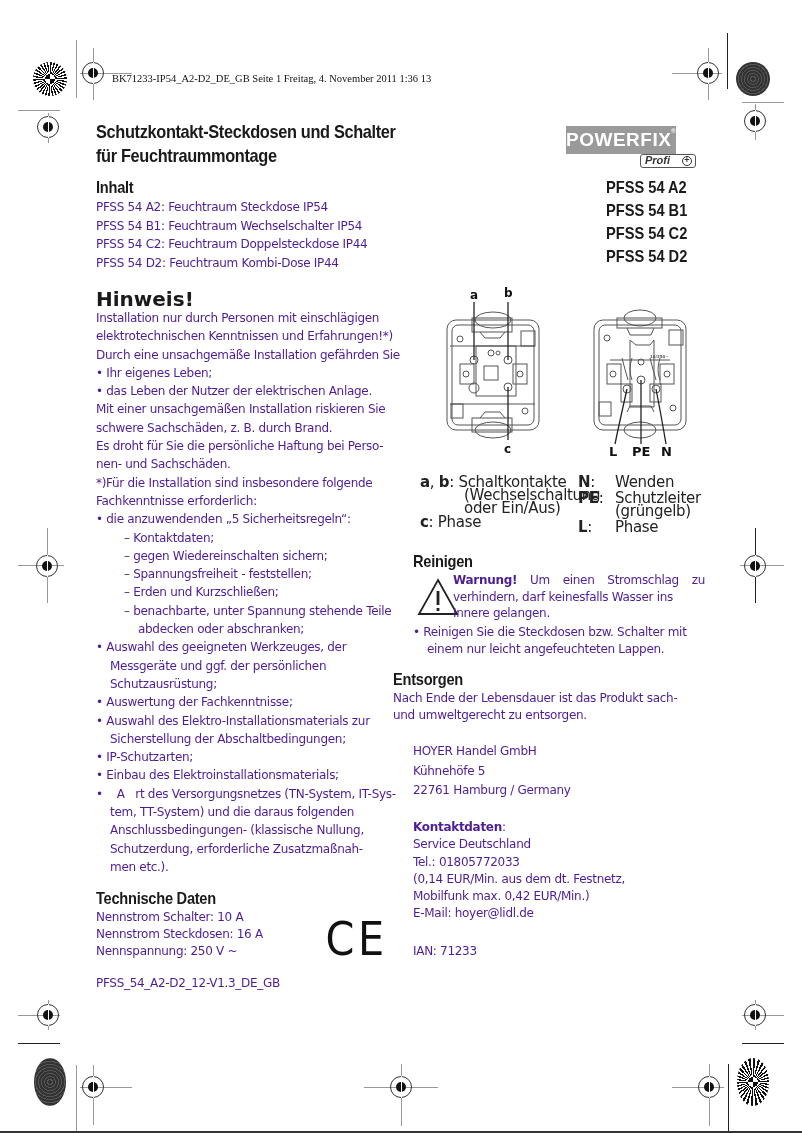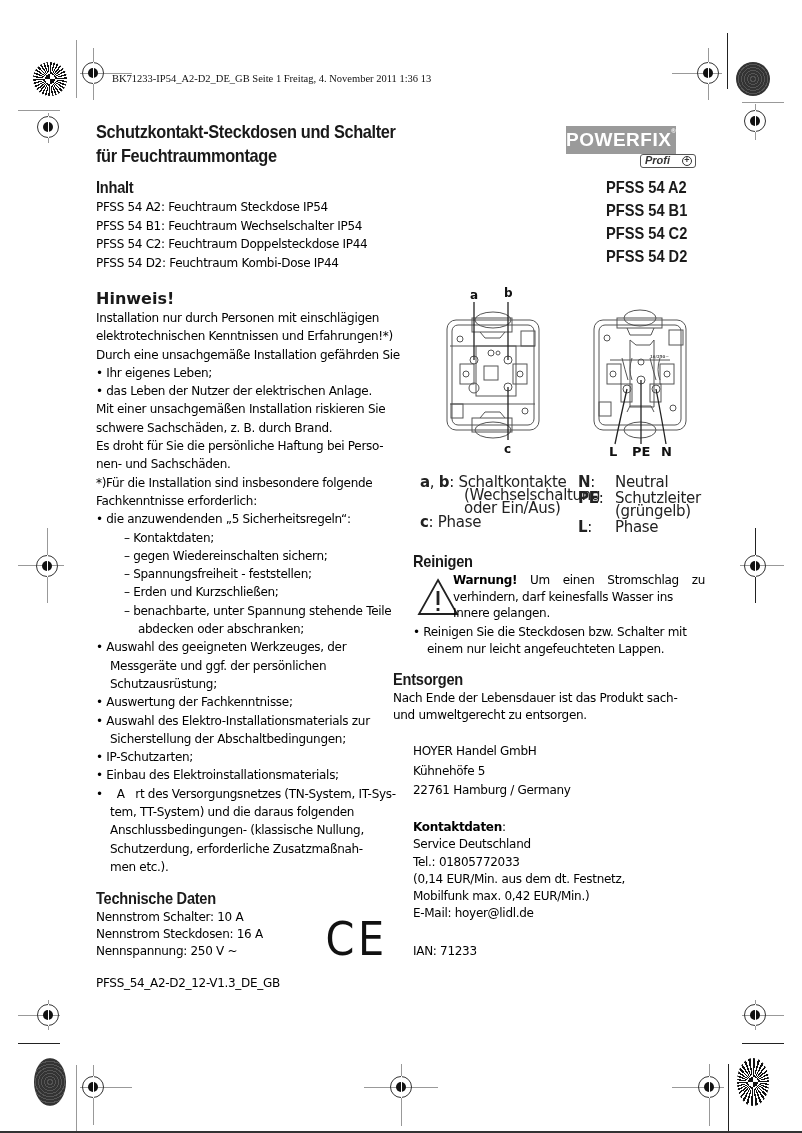--- a/index.html
+++ b/index.html
@@ -16,22 +16,22 @@
   .vline { position: absolute; width: 1px; background: #999; }
   .vline.dark, .hline.dark { background: #222; }
   .star { position: absolute; width: 34px; height: 34px; border-radius: 50%;
           background: repeating-conic-gradient(#111 0deg 6deg, #fff 6deg 12deg); }
   .star.dark { background: repeating-radial-gradient(circle, #333 0 2px, #555 2px 3px); }
 
   .header-line { position: absolute; left: 112px; top: 73px; font-family: "Liberation Serif", serif; font-size: 10.5px; color: #111; white-space: nowrap; }
 
   .title { position: absolute; left: 96px; top: 120px; font-family: "Liberation Sans", sans-serif; font-weight: 700; font-size: 19px; line-height: 24px; letter-spacing: -0.4px; transform: scaleX(0.86); transform-origin: left top; color: #1a1a1a; }
   .h2 { font-family: "Liberation Sans", sans-serif; font-weight: 700; font-size: 17px; letter-spacing: -0.3px; transform: scaleX(0.86); transform-origin: left top; white-space: nowrap; color: #1a1a1a; }
-  .h2b { font-family: "DejaVu Sans", sans-serif; font-weight: 700; font-size: 16px; white-space: nowrap; }
-  .body { font-family: "DejaVu Sans", sans-serif; font-size: 12px; line-height: 17px; color: #000000; letter-spacing: -0.3px; }
+  .h2b { font-family: "DejaVu Sans", sans-serif; font-weight: 700; font-size: 20px; white-space: nowrap; }
+  .body { font-family: "DejaVu Sans", sans-serif; font-size: 12px; line-height: 17px; color: #4c1d95; letter-spacing: -0.3px; }
   .body p { white-space: nowrap; }
   .justify { text-align: justify; }
   .ind3 { padding-left: 28px; }
   .ind4 { padding-left: 14px; }
 
   .logo { position: absolute; left: 566px; top: 126px; width: 110px; height: 28px; background: #9a9a9a; color: #fff; font-family: "Liberation Sans", sans-serif; font-weight: 700; font-size: 19px; line-height: 28px; text-align: center; letter-spacing: 0.5px; }
   .logo sup { font-size: 6px; vertical-align: top; position: relative; top: -9px; }
   .profi { position: absolute; left: 640px; top: 154px; width: 56px; height: 14px; border: 1.5px solid #555; border-radius: 3px; font-family: "Liberation Sans", sans-serif; font-style: italic; font-weight: 700; font-size: 11px; line-height: 11px; padding-left: 4px; color: #333; }
   .profi .plus { position: absolute; right: 3px; top: 1px; width: 10px; height: 10px; border: 1.5px solid #333; border-radius: 50%; font-style: normal; font-size: 9px; line-height: 7px; text-align: center; }
 
@@ -262,21 +262,21 @@
   <div style="padding-left:44px;white-space:nowrap;">(Wechselschaltung</div>
   <div style="padding-left:44px;white-space:nowrap;">oder Ein/Aus)</div>
   <div style="white-space:nowrap;margin-top:1px;">
     <b>c</b><span>: </span><span>Phase</span>
   </div>
 </div>
 
 <div class="legend-grid" style="left:578px;top:476px;width:120px;">
   <div style="position:relative;height:16px;">
     <b>N</b><span>:</span>
-    <span style="position:absolute;left:37px;top:0;">Neutral</span>
+    <span style="position:absolute;left:37px;top:0;">Wenden</span>
   </div>
   <div style="position:relative;height:29px;">
     <b>PE</b><span>:</span>
     <span style="position:absolute;left:37px;top:0;white-space:nowrap;">Schutzleiter</span>
     <span style="position:absolute;left:37px;top:13px;white-space:nowrap;">(grüngelb)</span>
   </div>
   <div style="position:relative;height:16px;">
     <b>L</b><span>:</span>
     <span style="position:absolute;left:37px;top:0;">Phase</span>
   </div>

